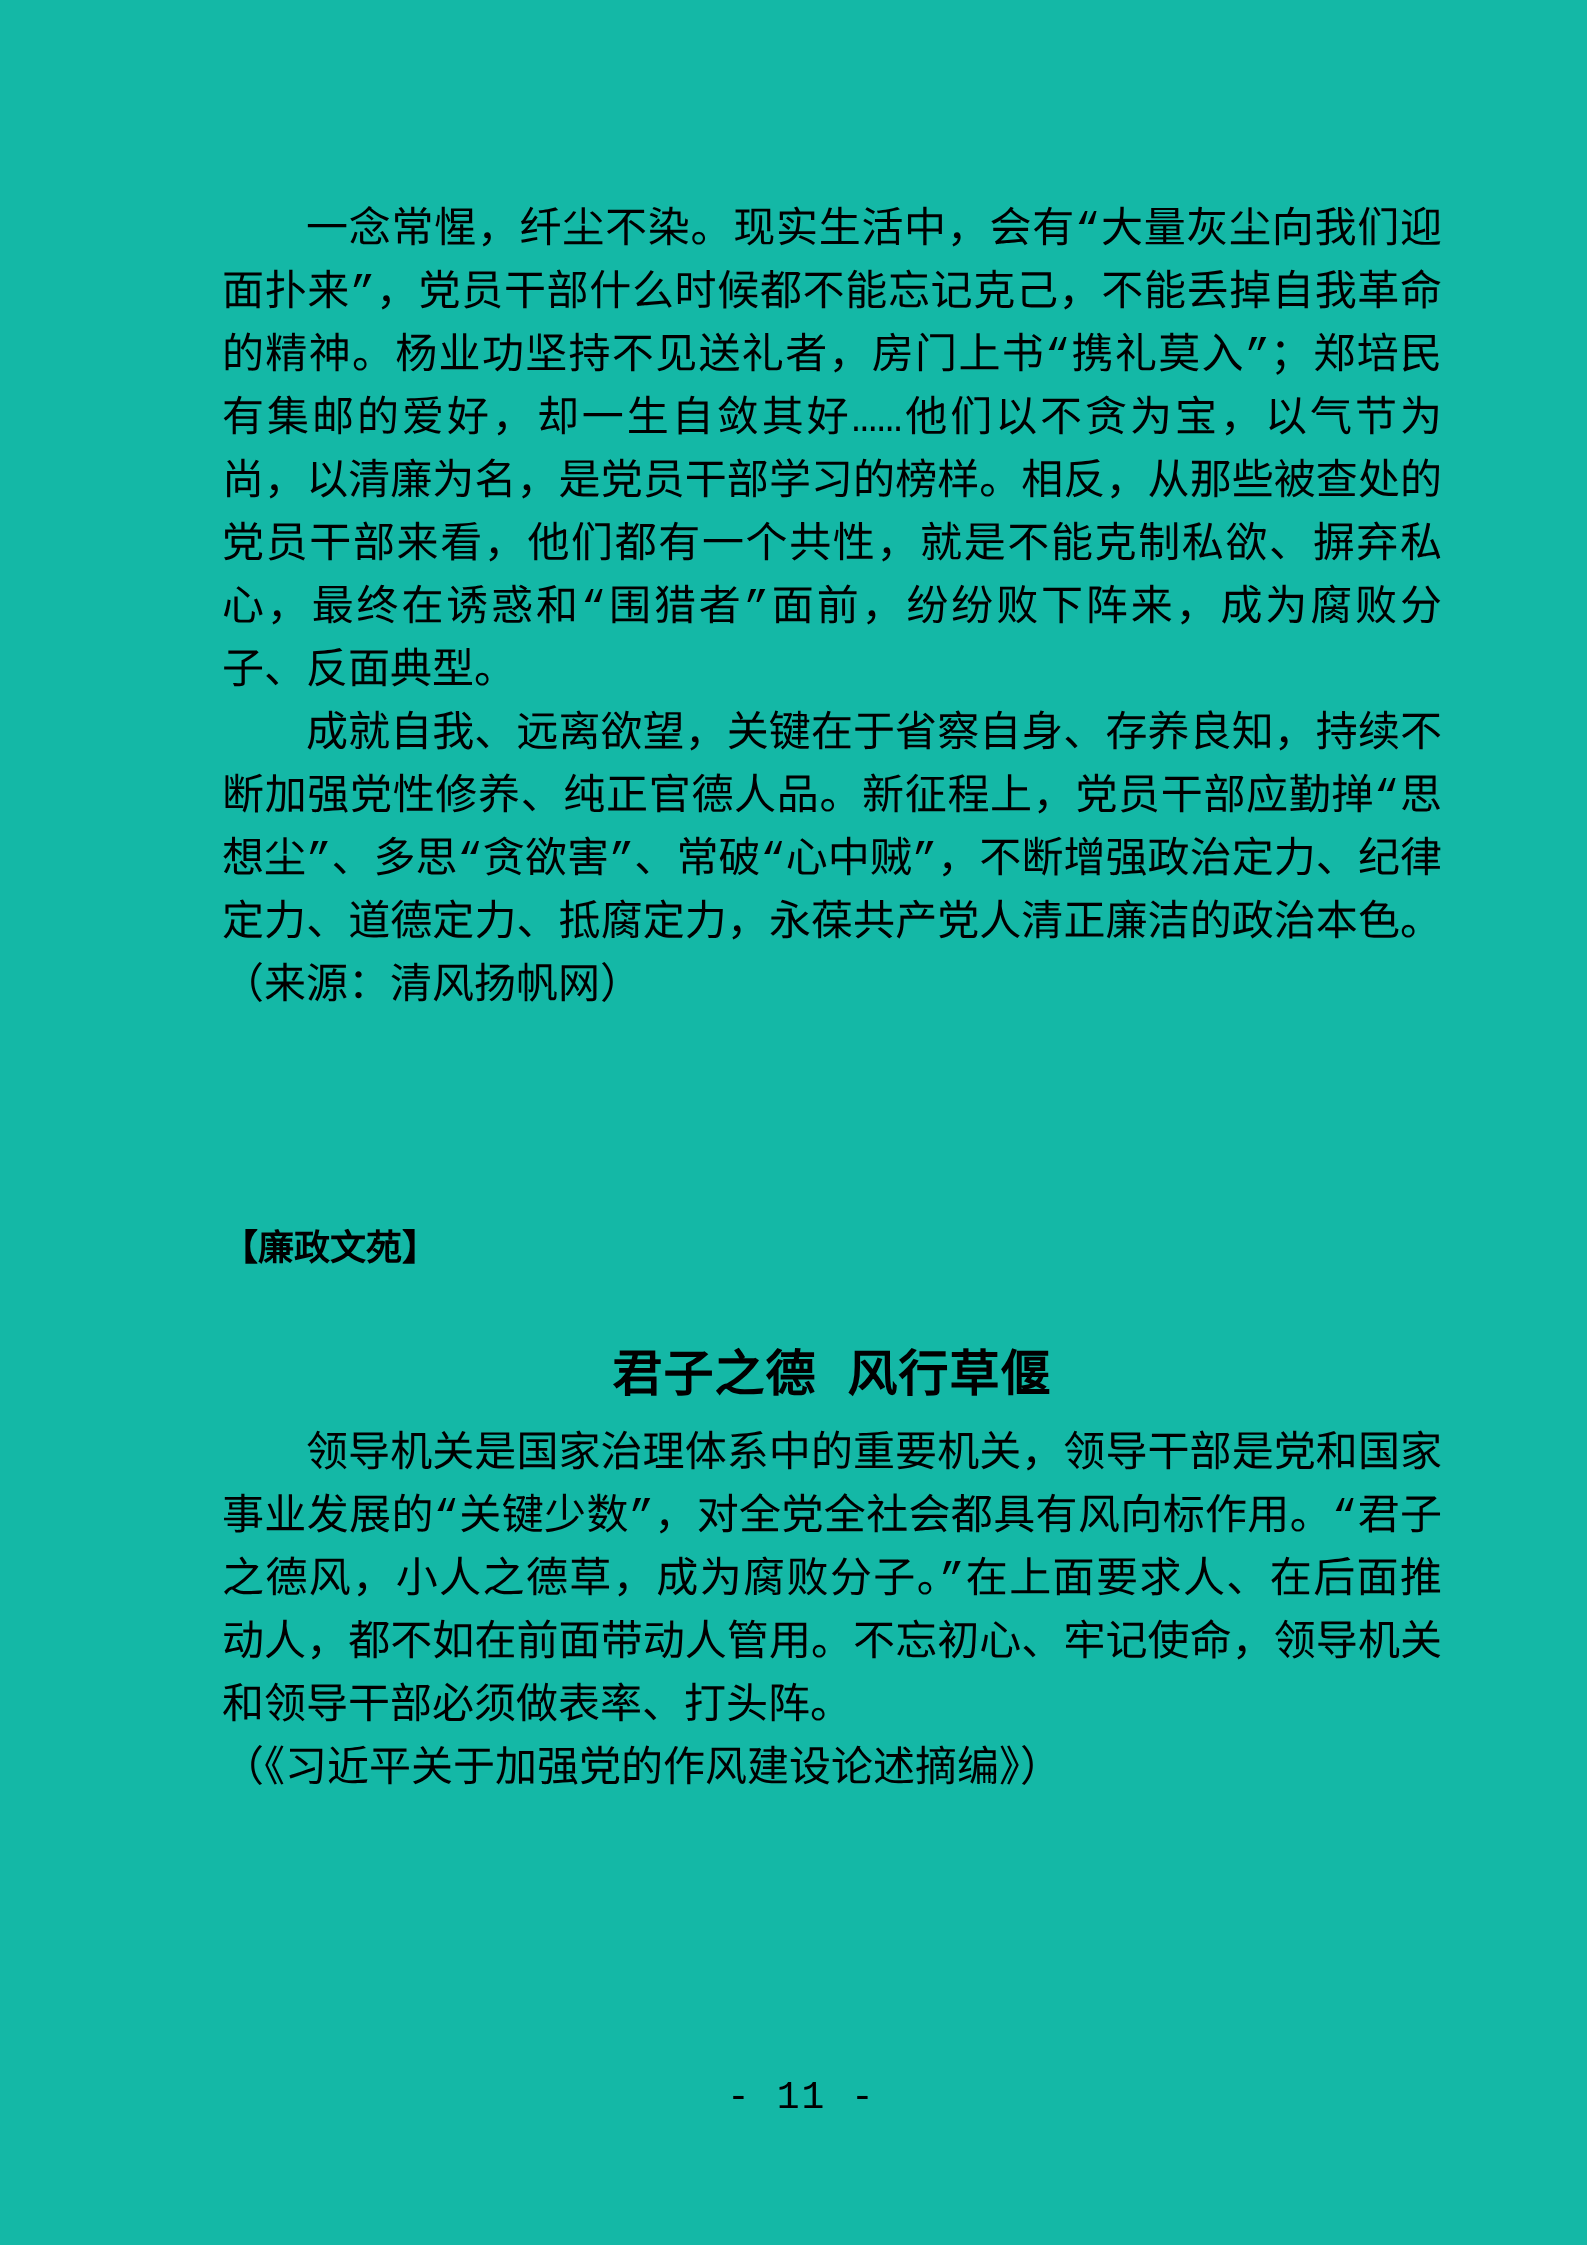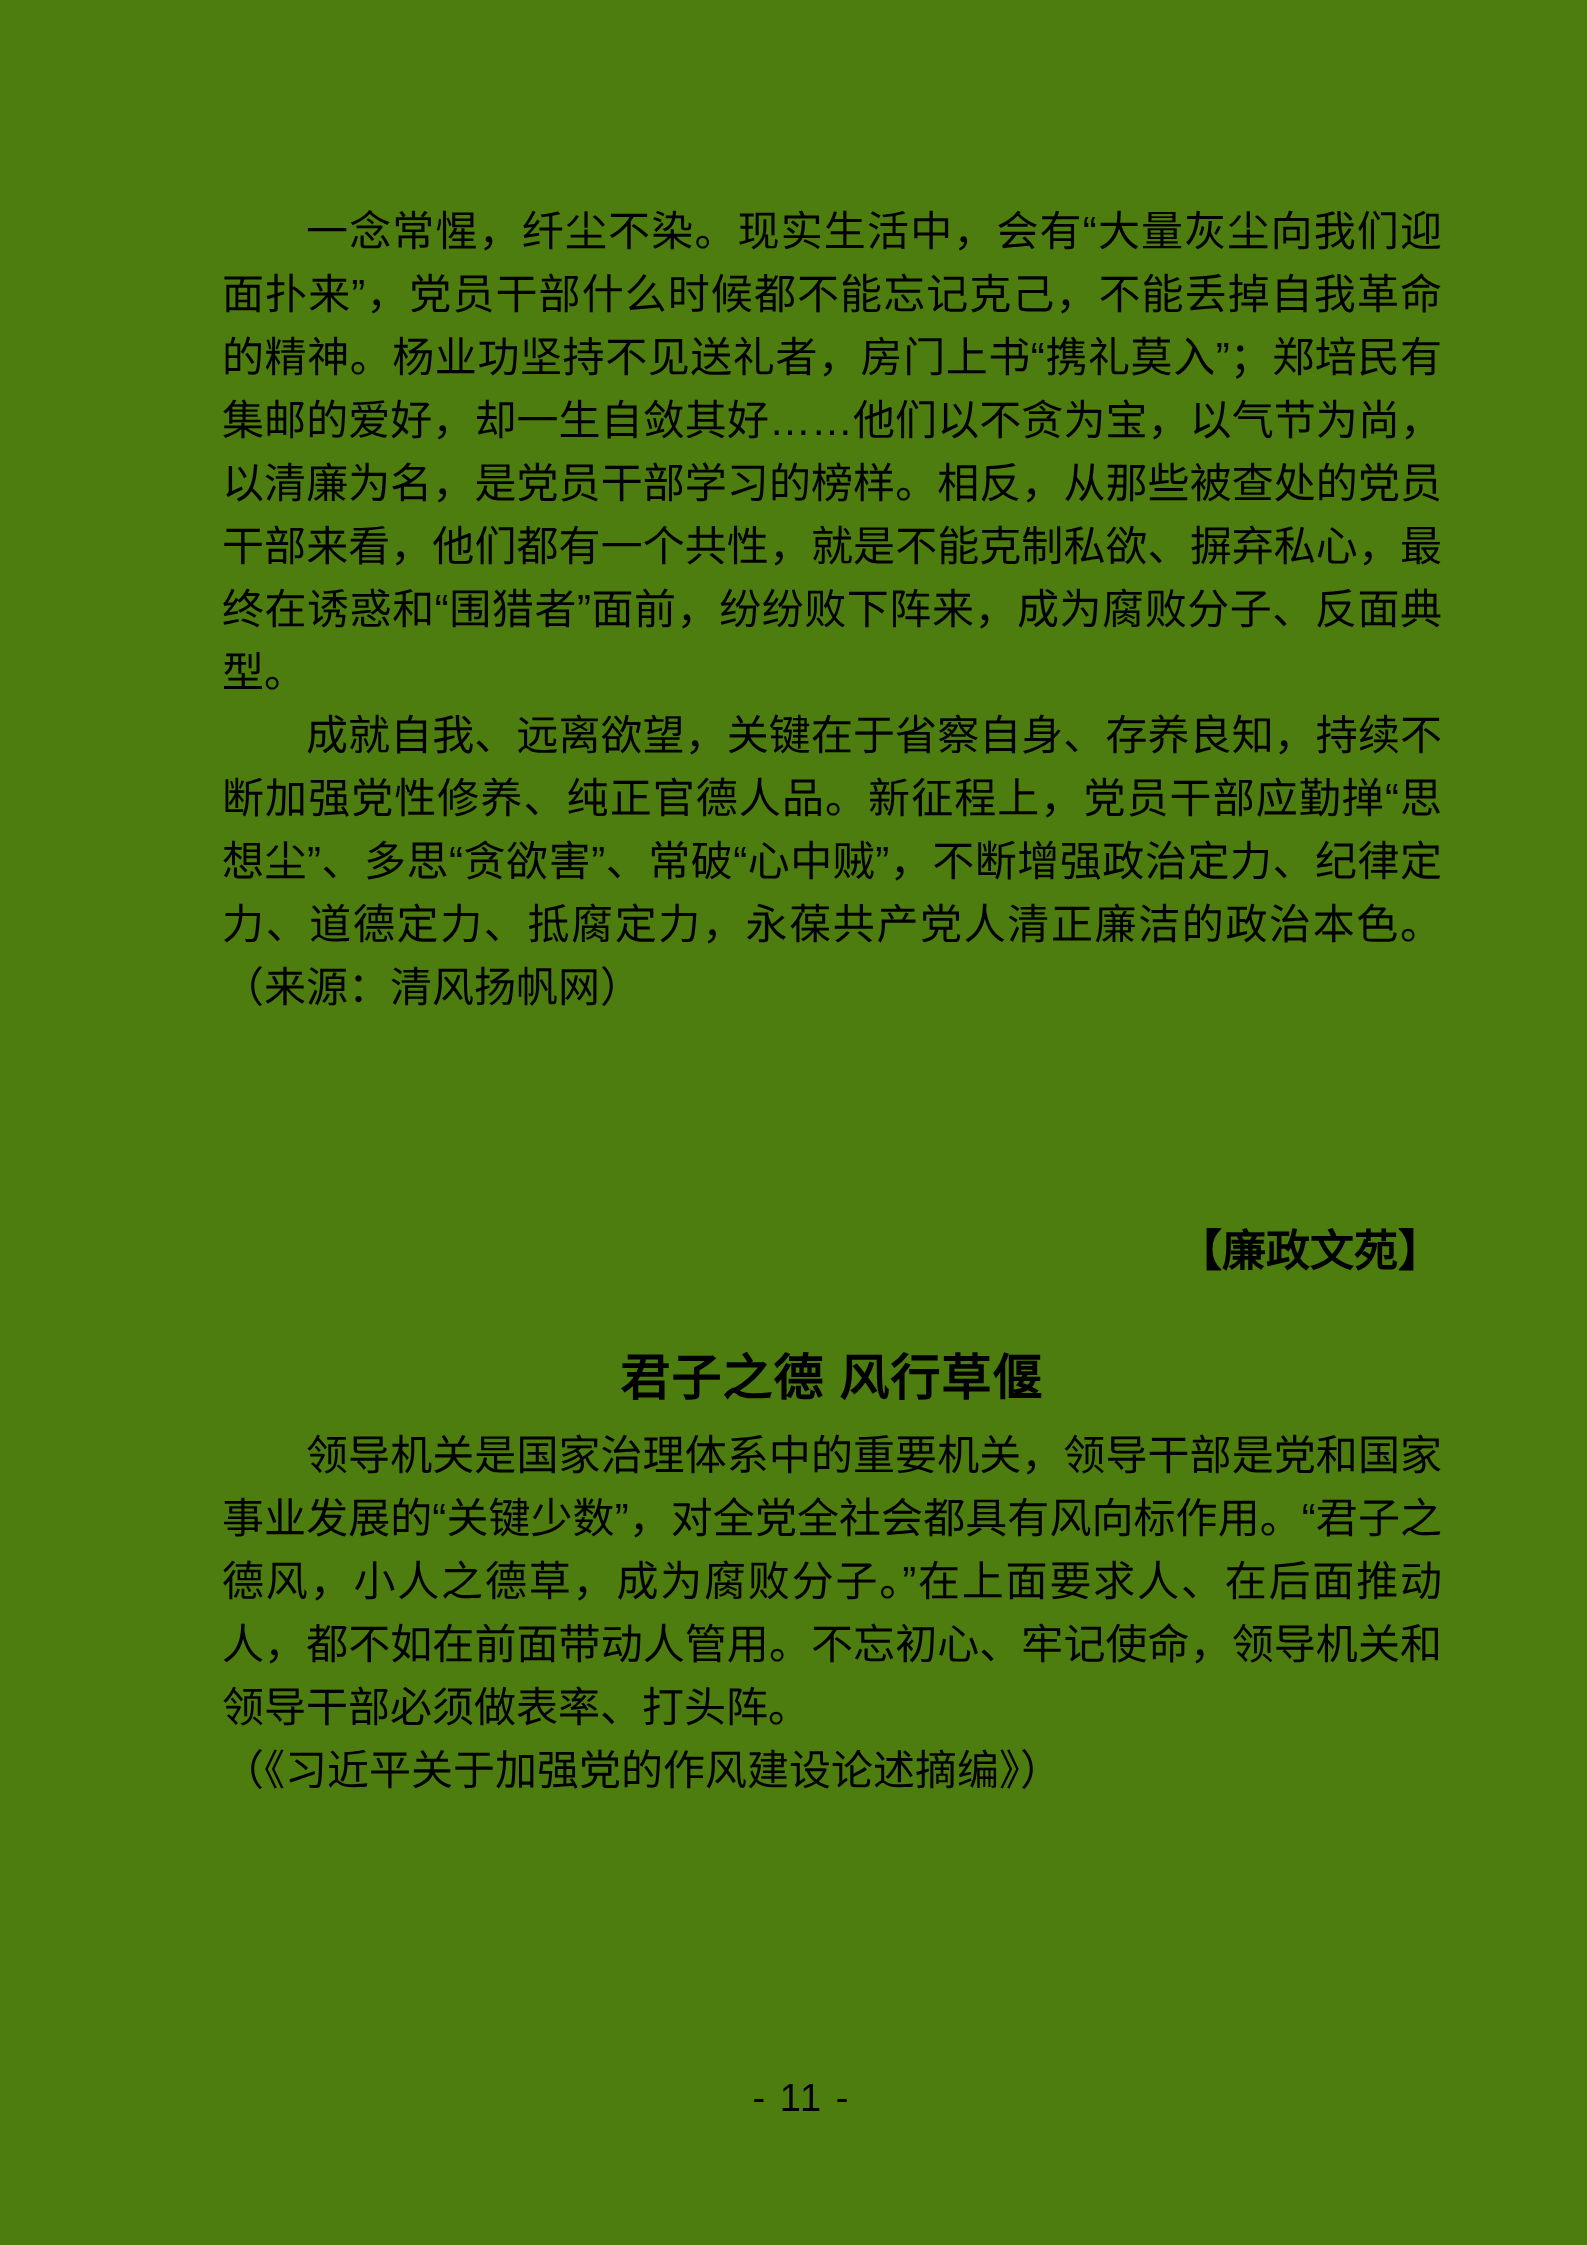--- a/index.html
+++ b/index.html
@@ -4,23 +4,23 @@
 <style>
   html, body {
     margin: 0;
     padding: 0;
     background: #ffffff;
   }
   .page {
     position: relative;
     width: 1587px;
     height: 2245px;
-    background: #4d7c0f;
+    background: #14b8a6;
     color: #000000;
-    font-family: Liberation Sans, sans-serif;
+    font-family: Liberation Mono, monospace;
     overflow: hidden;
   }
   .content {
     position: absolute;
     left: 222px;
     top: 200px;
     width: 1220px;
   }
   .para {
     margin: 0;
@@ -30,25 +30,24 @@
     text-align: justify;
     text-justify: inter-character;
     text-indent: 2em;
     word-break: break-all;
   }
   .para.no-indent {
     text-indent: 0;
   }
   .section-label {
     margin: 200px 0 0 0;
-    font-size: 44px;
+    font-size: 36px;
     line-height: 63px;
     font-weight: 700;
     text-indent: 0;
-    text-align: right;
   }
   .article-title {
     margin: 61px 0 11px 0;
     font-size: 50px;
     line-height: 70px;
     font-weight: 700;
     text-align: center;
     letter-spacing: 1px;
   }
   .page-footer {

